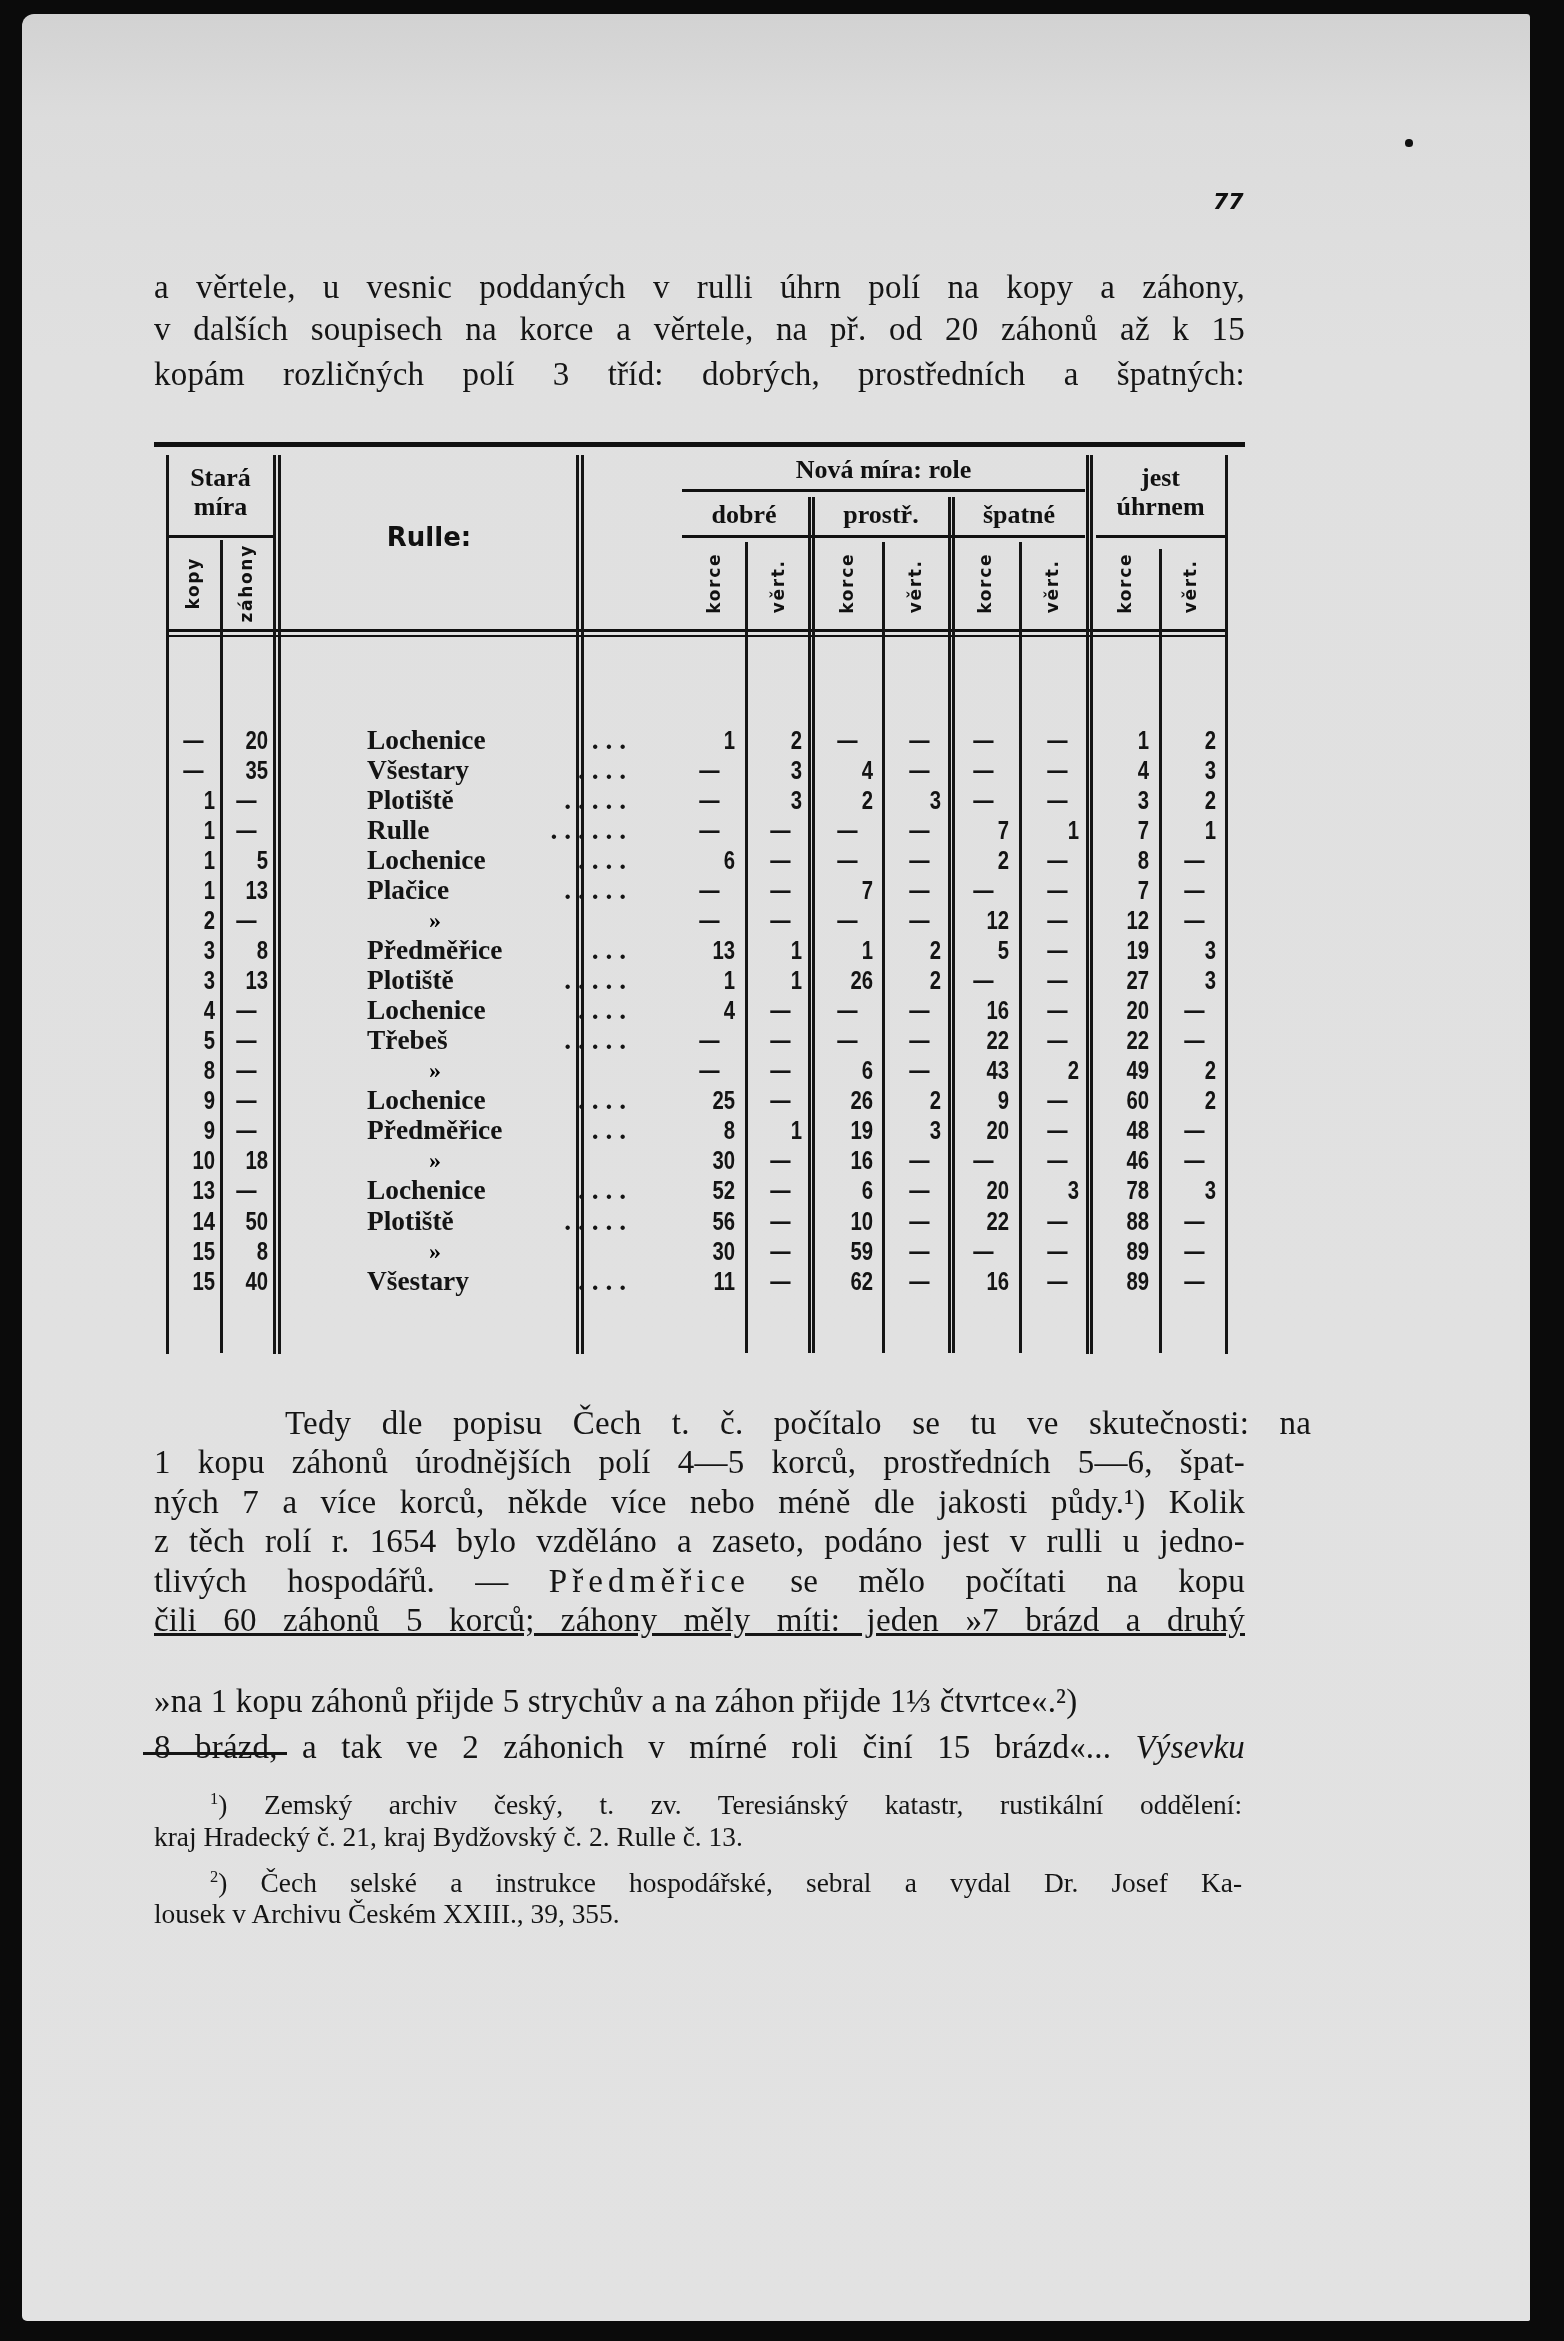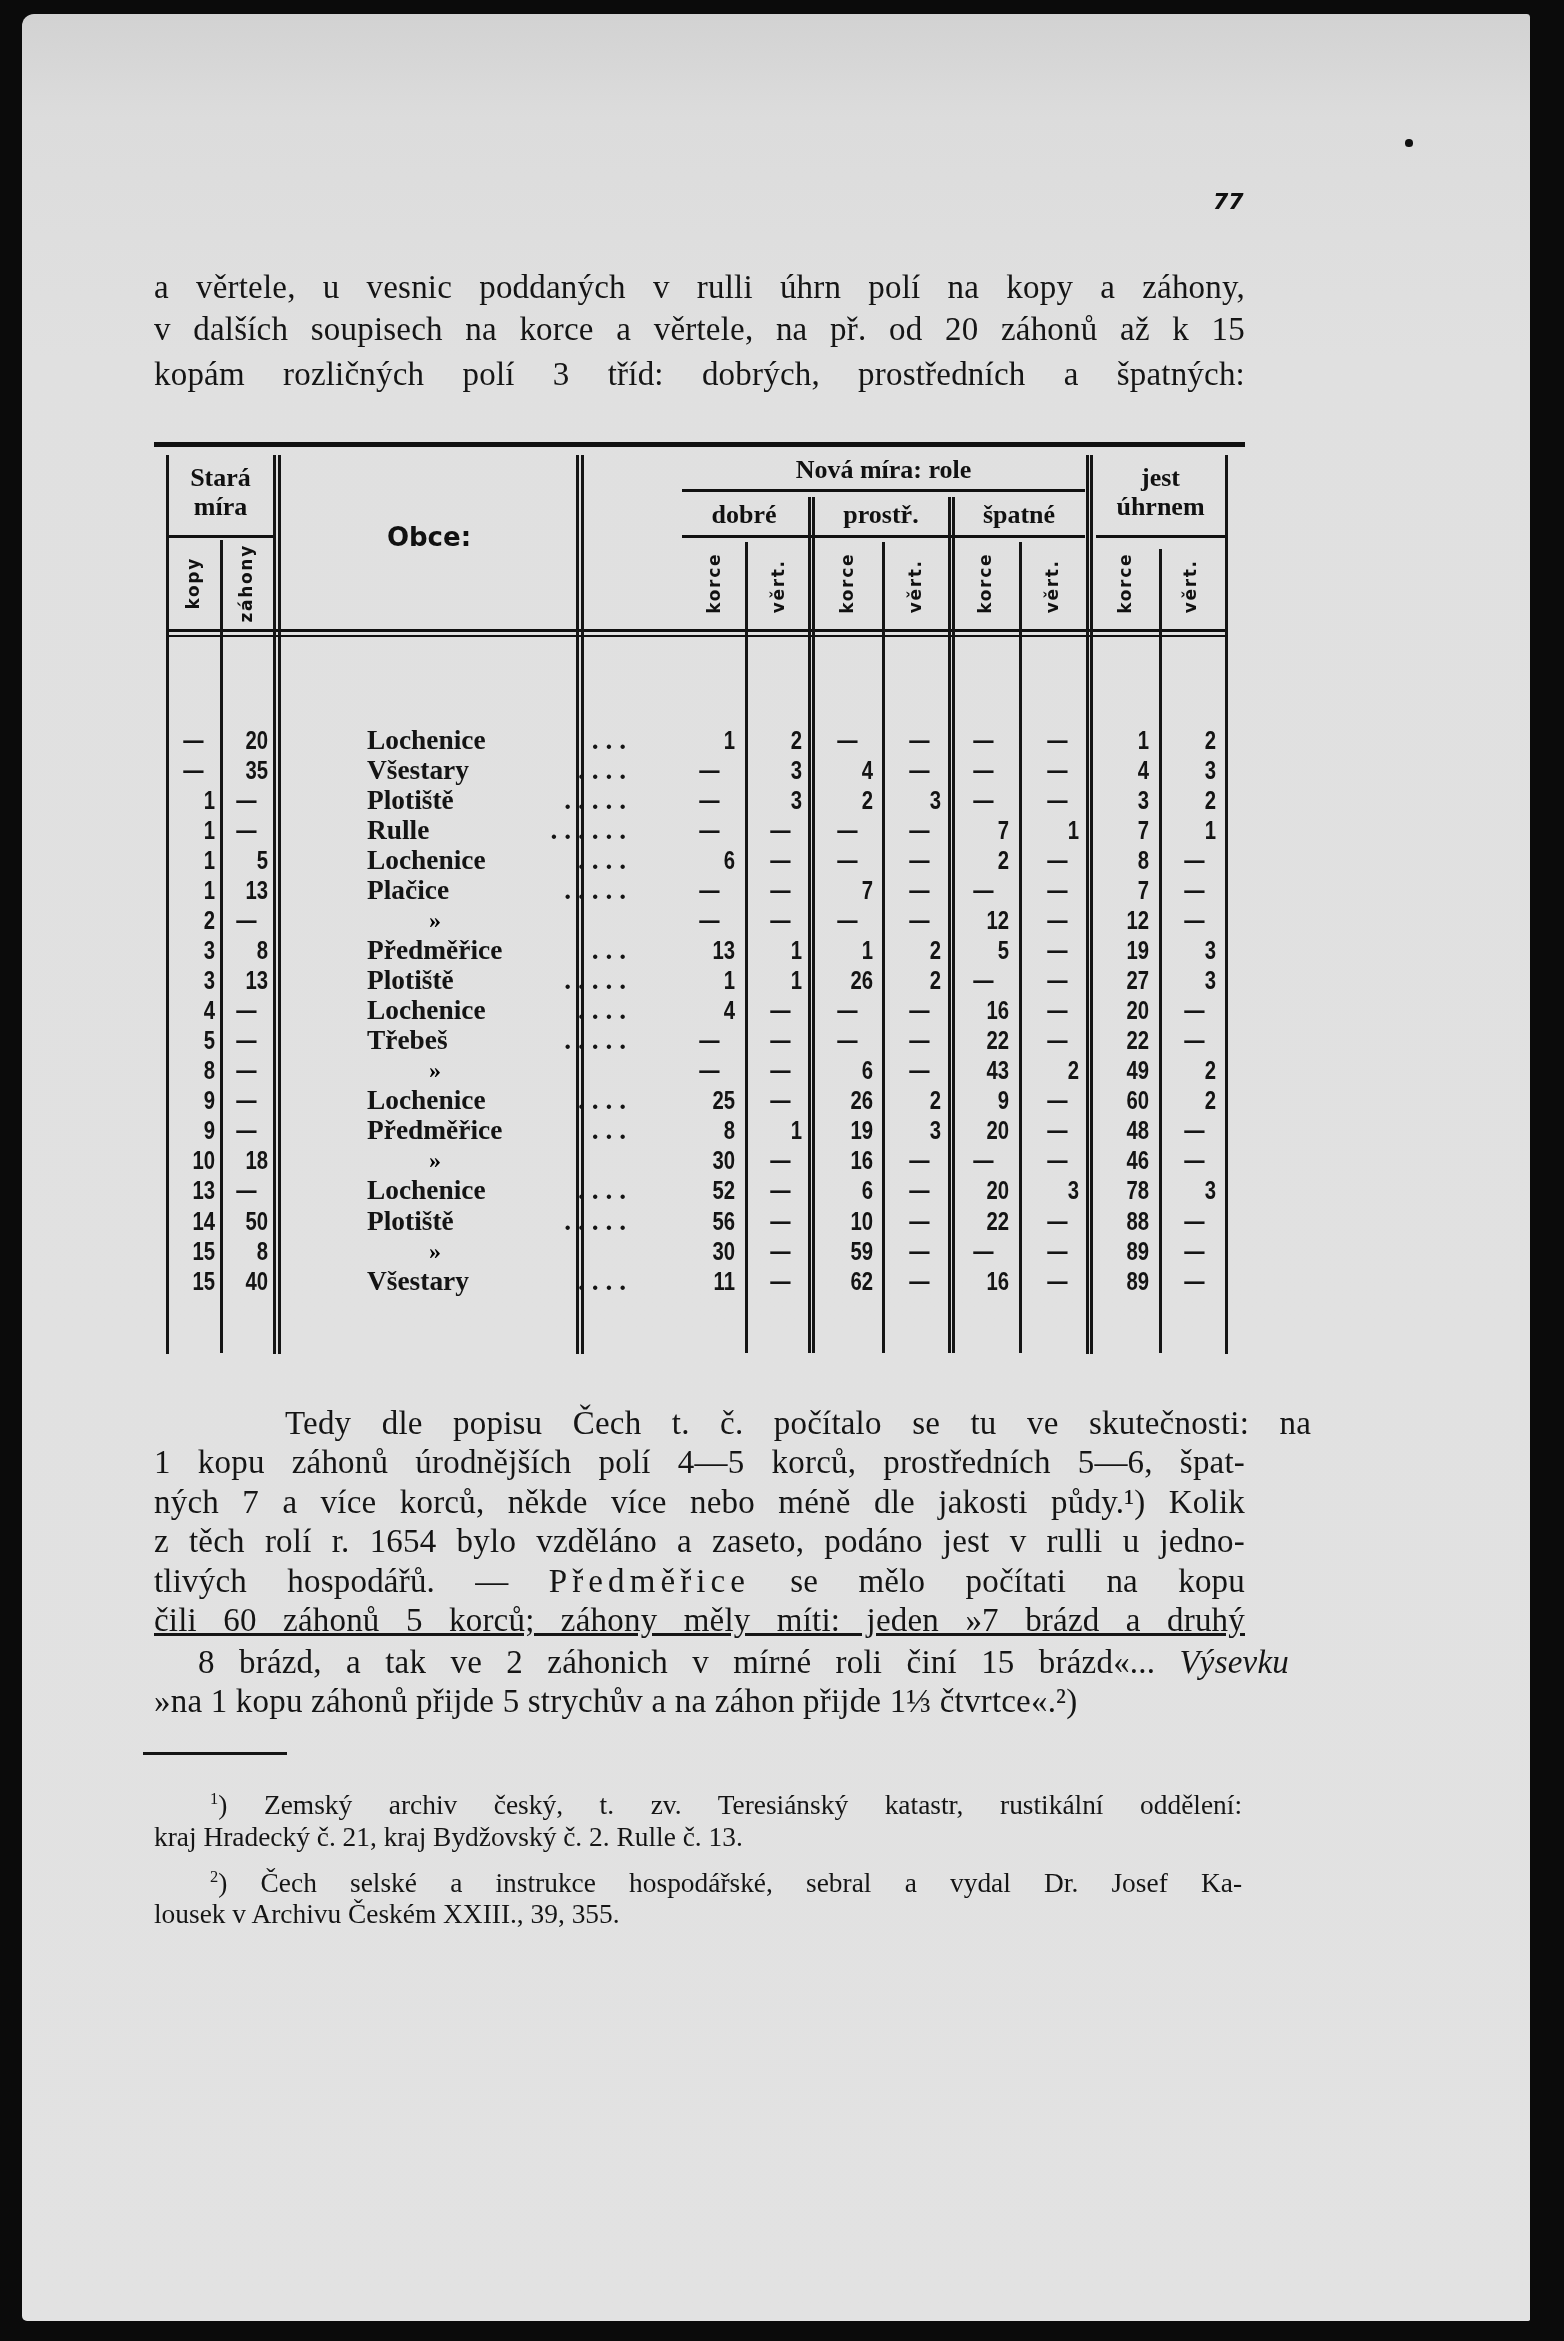--- a/index.html
+++ b/index.html
@@ -93,21 +93,21 @@
   <div class="vline" style="left:1019px; top:542px; height:811px;"></div>
   <div class="vline" style="left:1086px; top:455px; height:899px;"></div>
   <div class="vline" style="left:1090px; top:455px; height:899px;"></div>
   <div class="vline" style="left:1159px; top:549px; height:804px;"></div>
   <div class="vline" style="left:1225px; top:455px; height:899px;"></div>
 
   <div class="th" style="left:168px; top:463px; width:105px;">
     <div>Stará</div>
     <div>míra</div>
   </div>
-  <div class="th sans" style="left:283px; top:523px; width:292px;">Obce:</div>
+  <div class="th sans" style="left:283px; top:523px; width:292px;">Rulle:</div>
   <div class="th" style="left:682px; top:455px; width:403px;">Nová míra: role</div>
   <div class="th" style="left:682px; top:500px; width:124px;">dobré</div>
   <div class="th" style="left:816px; top:500px; width:130px;">prostř.</div>
   <div class="th" style="left:954px; top:500px; width:130px;">špatné</div>
   <div class="th" style="left:1096px; top:463px; width:129px;">
     <div>jest</div>
     <div>úhrnem</div>
   </div>
 
   <div class="rot" style="left:150px; top:573px;">kopy</div>
@@ -416,21 +416,21 @@
       </div>
     </div>
 </div>
 
 <div class="line serif indent" style="top:1404px;">Tedy dle popisu Čech t. č. počítalo se tu ve skutečnosti: na</div>
 <div class="line serif" style="top:1443px;">1 kopu záhonů úrodnějších polí 4—5 korců, prostředních 5—6, špat-</div>
 <div class="line serif" style="top:1483px;">ných 7 a více korců, někde více nebo méně dle jakosti půdy.¹) Kolik</div>
 <div class="line serif" style="top:1522px;font-family:Liberation Serif, serif;">z těch rolí r. 1654 bylo vzděláno a zaseto, podáno jest v rulli u jedno-</div>
 <div class="line serif" style="top:1562px;"><span>tlivých hospodářů. — </span><span class="spaced">Předměřice</span><span> se mělo počítati na kopu</span></div>
 <div class="line serif" style="top:1601px;text-decoration:underline;">čili 60 záhonů 5 korců; záhony měly míti: jeden »7 brázd a druhý</div>
-<div class="line serif" style="top:1643px;margin-left:44px;"><span>8 brázd, a tak ve 2 záhonich v mírné roli činí 15 brázd«... </span><i>Výsevku</i></div>
+<div class="line serif" style="top:1728px;"><span>8 brázd, a tak ve 2 záhonich v mírné roli činí 15 brázd«... </span><i>Výsevku</i></div>
 <div class="line serif last" style="top:1682px;">»na 1 kopu záhonů přijde 5 strychův a na záhon přijde 1⅓ čtvrtce«.²)</div>
 
 <div class="fn-rule"></div>
 <div class="fn serif first" style="top:1789px;"><span><sup>1</sup>)</span> <span>Zemský archiv český, t. zv. Teresiánský katastr, rustikální oddělení:</span></div>
 <div class="fn serif last" style="top:1821px;">kraj Hradecký č. 21, kraj Bydžovský č. 2. Rulle č. 13.</div>
 <div class="fn serif first" style="top:1867px;"><span><sup>2</sup>)</span> <span>Čech selské a instrukce hospodářské, sebral a vydal Dr. Josef Ka-</span></div>
 <div class="fn serif last" style="top:1898px;">lousek v Archivu Českém XXIII., 39, 355.</div>
 
 
 </body></html>

